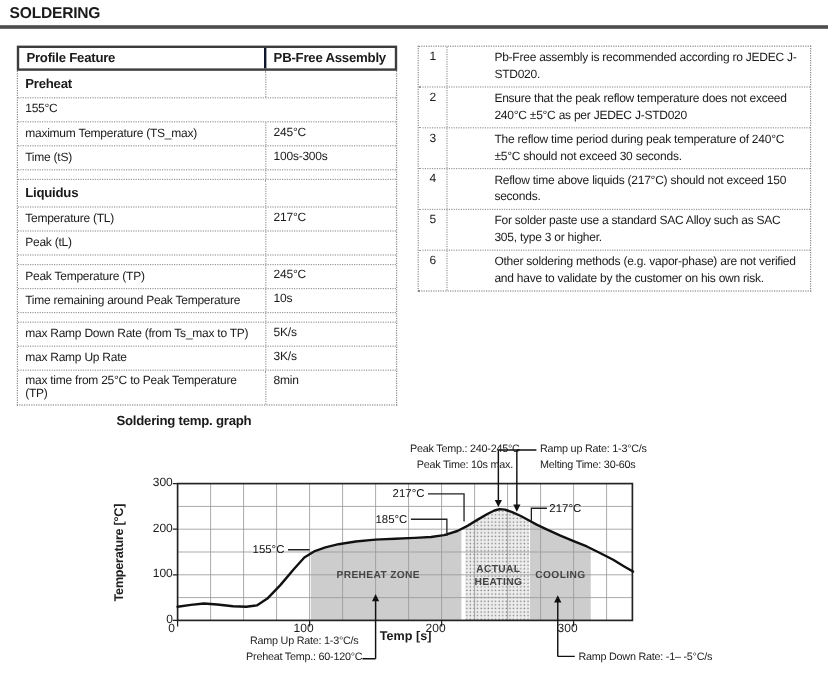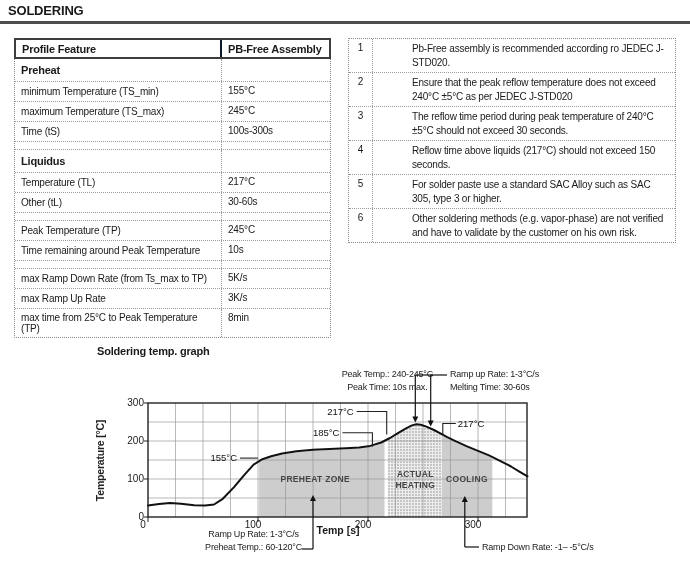--- a/index.html
+++ b/index.html
@@ -74,21 +74,20 @@
     <div id="profile-header">
       <div class="hc1">Profile Feature</div>
       <div class="hc2">PB-Free Assembly</div>
     </div>
     <div id="profile-body">
         <div class="p-row section">
           <div class="c1">Preheat</div>
           <div class="c2"></div>
         </div>
         <div class="p-row">
-          <div class="c1">minimum Temperature (TS_min)</div>
           <div class="c2">155°C</div>
         </div>
         <div class="p-row">
           <div class="c1">maximum Temperature (TS_max)</div>
           <div class="c2">245°C</div>
         </div>
         <div class="p-row">
           <div class="c1">Time (tS)</div>
           <div class="c2">100s-300s</div>
         </div>
@@ -98,22 +97,21 @@
         </div>
         <div class="p-row section">
           <div class="c1">Liquidus</div>
           <div class="c2"></div>
         </div>
         <div class="p-row">
           <div class="c1">Temperature (TL)</div>
           <div class="c2">217°C</div>
         </div>
         <div class="p-row">
-          <div class="c1">Other (tL)</div>
-          <div class="c2">30-60s</div>
+          <div class="c1">Peak (tL)</div>
         </div>
         <div class="p-row spacer">
           <div class="c1"></div>
           <div class="c2"></div>
         </div>
         <div class="p-row">
           <div class="c1">Peak Temperature (TP)</div>
           <div class="c2">245°C</div>
         </div>
         <div class="p-row">

